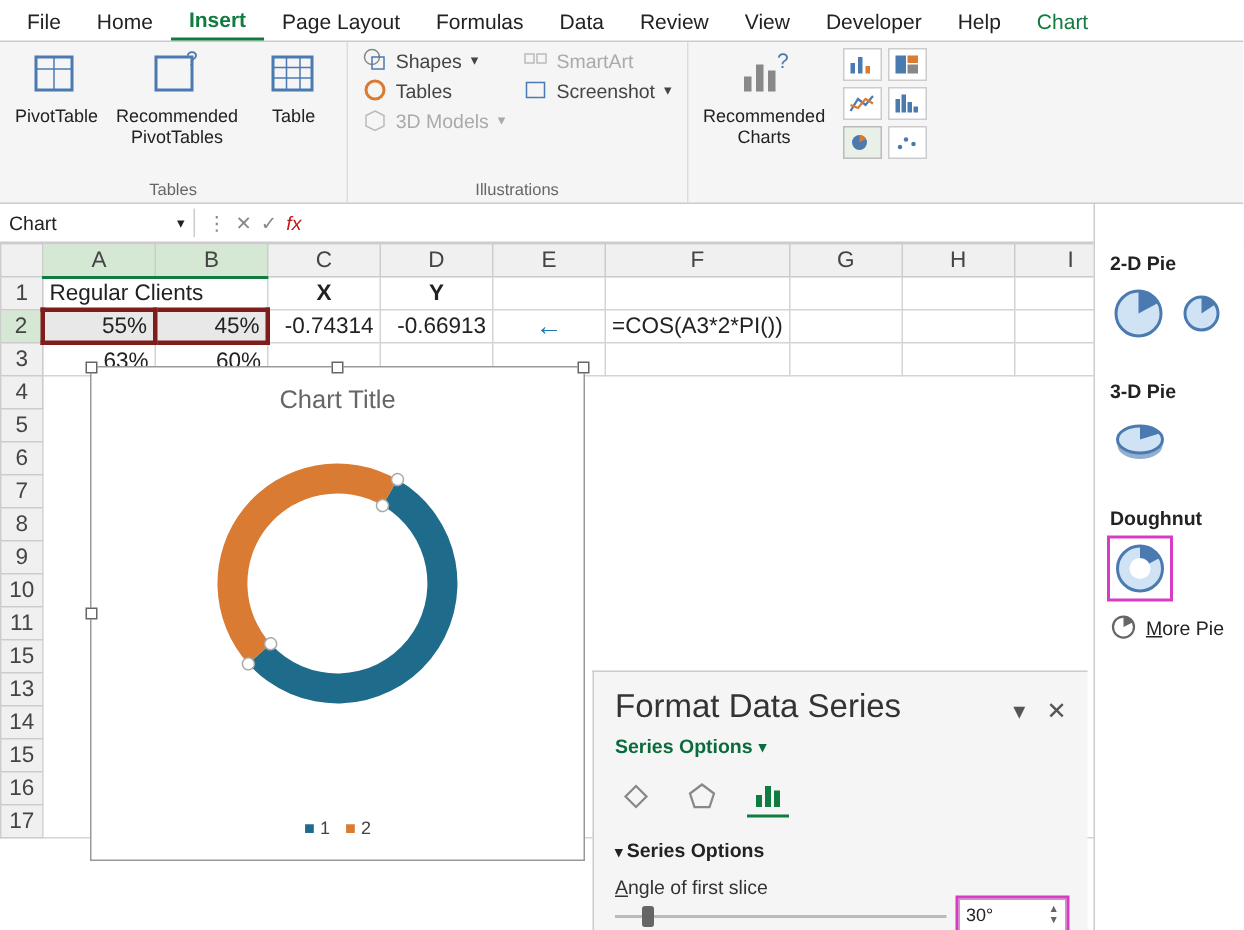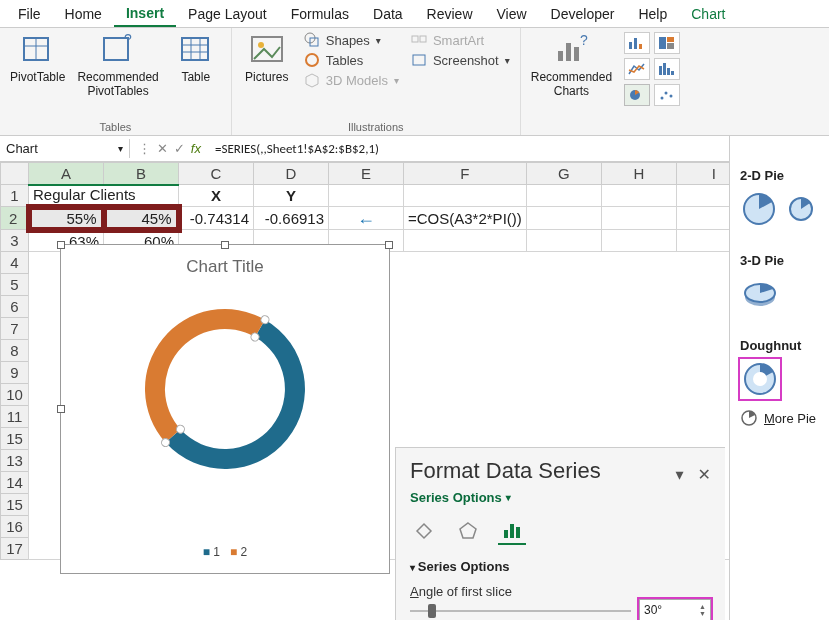--- a/index.html
+++ b/index.html
@@ -23,33 +23,33 @@
 .small-btn.disabled { color: #aaa; }
 .chart-thumbs { display: flex; flex-direction: column; gap: 4px; }
 .chart-row { display: flex; gap: 4px; }
 .chart-thumb { width: 26px; height: 22px; border: 1px solid #ccc; display: flex; align-items: center; justify-content: center; cursor: pointer; background: #fff; font-size: 10px; }
 .chart-thumb.split { border: 1px solid #bbb; }
 
 
 .formula-bar { display: flex; align-items: center; border-bottom: 1px solid #ccc; height: 26px; }
 .name-box { width: 130px; border-right: 1px solid #ccc; padding: 2px 6px; display: flex; align-items: center; justify-content: space-between; font-size: 13px; }
 .fx-controls { display: flex; align-items: center; gap: 6px; padding: 0 8px; color: #888; font-size: 13px; }
-.fx-label { font-style: italic; color: #4d7c0f; }
+.fx-label { font-style: italic; color: #b91c1c; }
 .formula-input { flex: 1; padding: 2px 6px; font-size: 13px; font-family: Calibri, Arial; }
 
 
 .grid-area { position: relative; }
 .grid { border-collapse: collapse; font-family: Calibri, Arial; font-size: 15px; }
 .grid th { background: #f0f0f0; border: 1px solid #ccc; font-weight: normal; color: #444; text-align: center; }
 .grid th.col { width: 75px; height: 20px; }
 .grid th.row { width: 28px; height: 22px; }
 .grid td { border: 1px solid #d4d4d4; width: 75px; height: 22px; padding: 0 4px; text-align: right; }
 .grid td.left { text-align: left; }
 .grid td.center { text-align: center; font-weight: bold; }
-.grid td.sel { background: #e8e8e8; border: 6px solid #7f1d1d; }
+.grid td.sel { background: #e8e8e8; border: 3px solid #7f1d1d; }
 .grid th.sel-h { background: #d4e8d4; border-bottom: 2px solid #107c41; }
 .grid th.sel-v { background: #d4e8d4; border-right: 2px solid #107c41; }
 .arrow-cell { color: #1f77b4; text-align: center !important; font-size: 18px; }
 
 
 .chart-embed { position: absolute; left: 60px; top: 82px; width: 330px; height: 330px; background: #fff; border: 1px solid #999; }
 .chart-title { text-align: center; padding: 12px 0 4px 0; font-size: 17px; color: #666; }
 .chart-legend { text-align: center; font-size: 12px; color: #444; display:flex; justify-content:center; gap:10px; position:absolute; bottom:14px; left:0; right:0;}
 .chart-legend span::before { content:"■ "; }
 .chart-legend .l1::before { color:#1f6b8c; }
@@ -142,30 +142,20 @@
             </svg>
           </div>
         <span>Table</span>
       </div>
     </div>
     <div class="group-label">Tables</div>
   </div>
 
   <div class="group">
     <div class="group-items">
-      <div class="big-btn">
-        <div class="icon">
-            <svg width="34" height="30">
-              <rect x="2" y="2" width="30" height="24" fill="none" stroke="#888" stroke-width="2"></rect>
-              <circle cx="11" cy="10" r="3" fill="#e8b23a"></circle>
-              <polyline points="4,24 14,14 22,22 30,12" fill="none" stroke="#5a8a5a" stroke-width="2"></polyline>
-            </svg>
-          </div>
-        <span>Pictures</span>
-      </div>
       <div class="small-btns">
         <div class="small-btn">
             <svg width="16" height="16">
               <circle cx="6" cy="6" r="5" fill="none" stroke="#888"></circle>
               <rect x="6" y="6" width="8" height="8" fill="none" stroke="#4a7ab0"></rect>
             </svg>
             <span>Shapes</span>
             <span style="font-size:10px">▾</span>
           </div>
         <div class="small-btn">
@@ -273,21 +263,20 @@
   <div class="name-box">
       <span>Chart</span>
       <span style="font-size:10px">▾</span>
     </div>
   <div class="fx-controls">
     <span>⋮</span>
     <span>✕</span>
     <span>✓</span>
     <span class="fx-label">fx</span>
   </div>
-  <div class="formula-input">=SERIES(,,Sheet1!$A$2:$B$2,1)</div>
 </div>
 
 <div class="grid-area">
 <table class="grid">
   <tbody>
         <tr>
     <th class="row"></th>
     <th class="col sel-h">A</th>
     <th class="col sel-h">B</th>
     <th class="col">C</th>

